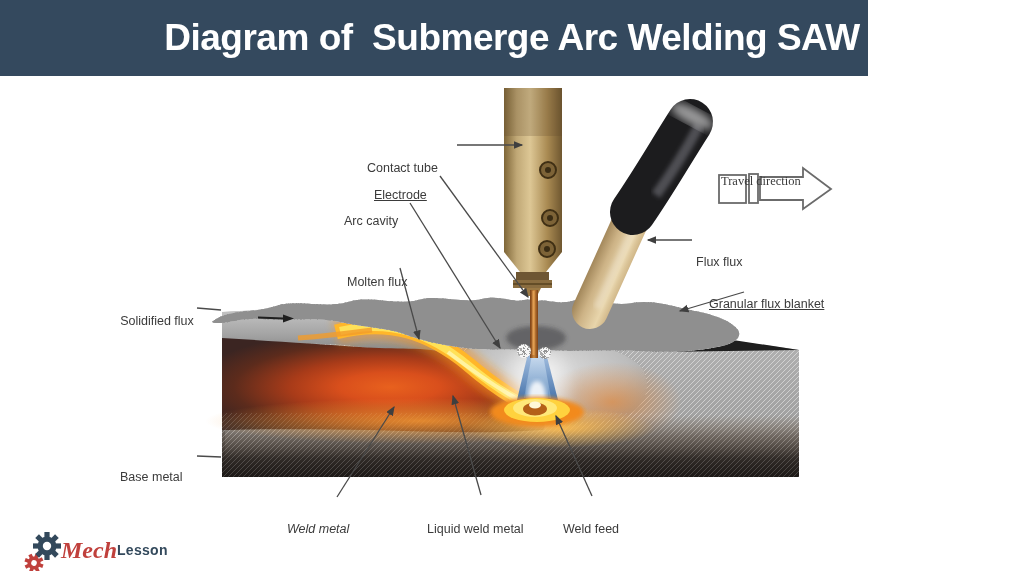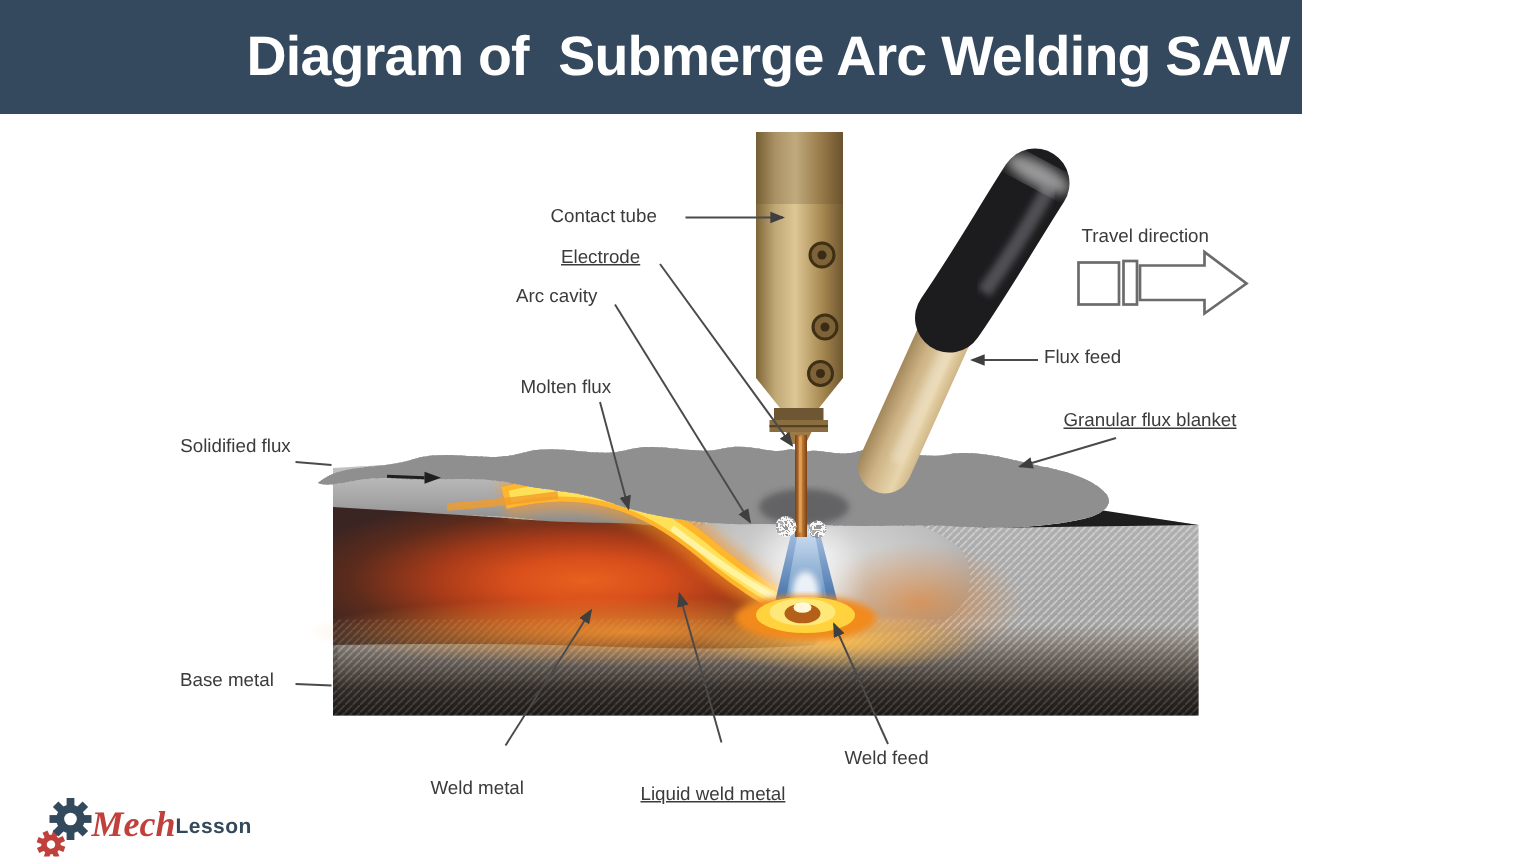--- a/index.html
+++ b/index.html
@@ -12,21 +12,21 @@
     background:var(--header_bg,#34495e);
     display:flex; align-items:center; justify-content:center;
   }
   .banner h1 {
     margin:0; color:var(--header_text,#ffffff);
     font-size:37px; font-weight:bold; letter-spacing:-0.5px; white-space:pre;
   }
   .illustration { position:absolute; left:0; top:0; width:1024px; height:576px; }
   .lbl {
     position:absolute; font-size:12.5px; color:var(--label_text,#3b3b3b);
-    white-space:nowrap; line-height:15px;
+    white-space:nowrap; line-height:15px;margin-top:24px;
   }
   .lbl-center { text-align:center; white-space:normal; }
   .logo {
     position:absolute; left:20px; top:530px; height:40px;
     display:flex; align-items:center;
   }
   .logo-gears { width:46px; height:42px; }
   .logo-mech {
     font-family:"Liberation Serif", serif; font-style:italic; font-weight:bold;
     font-size:24px; color:var(--logo_red,#c0403c); margin-left:-5px;
@@ -266,26 +266,26 @@
       <path d="M197,308 L221,310"></path>
       <path d="M197,456 L221,457"></path>
     </g>
   </svg>
 
   <div class="lbl" style="left:367px; top:137px;">Contact tube</div>
   <div class="lbl" style="left:374px; top:164px;text-decoration:underline;">Electrode</div>
   <div class="lbl" style="left:344px; top:190px;">Arc cavity</div>
   <div class="lbl" style="left:347px; top:251px;">Molten flux</div>
   <div class="lbl lbl-center" style="left:118px; top:290px; width:78px;">Solidified flux</div>
-  <div class="lbl" style="left:721px; top:150px;">Travel direction</div>
-  <div class="lbl" style="left:696px; top:231px;">Flux feed</div>
+  <div class="lbl" style="left:721px; top:150px;font-family:Liberation Serif, serif;">Travel direction</div>
+  <div class="lbl" style="left:696px; top:231px;">Flux flux</div>
   <div class="lbl" style="left:709px; top:273px;text-decoration:underline;">Granular flux blanket</div>
   <div class="lbl" style="left:120px; top:446px;">Base metal</div>
-  <div class="lbl" style="left:287px; top:518px;">Weld metal</div>
-  <div class="lbl" style="left:427px; top:522px;text-decoration:underline;">Liquid weld metal</div>
+  <div class="lbl" style="left:287px; top:498px;font-style:italic;">Weld metal</div>
+  <div class="lbl" style="left:427px; top:498px;">Liquid weld metal</div>
   <div class="lbl" style="left:563px; top:498px;">Weld feed</div>
 
   <div class="logo">
     <svg class="logo-gears" viewBox="0 0 46 42">
       <g transform="translate(14,34) rotate(20)" fill="var(--logo_red,#c0403c)">
         <rect x="-1.8" y="-9.5" width="3.6" height="4"></rect>
         <rect x="-1.8" y="-9.5" width="3.6" height="4" transform="rotate(45)"></rect>
         <rect x="-1.8" y="-9.5" width="3.6" height="4" transform="rotate(90)"></rect>
         <rect x="-1.8" y="-9.5" width="3.6" height="4" transform="rotate(135)"></rect>
         <rect x="-1.8" y="-9.5" width="3.6" height="4" transform="rotate(180)"></rect>

